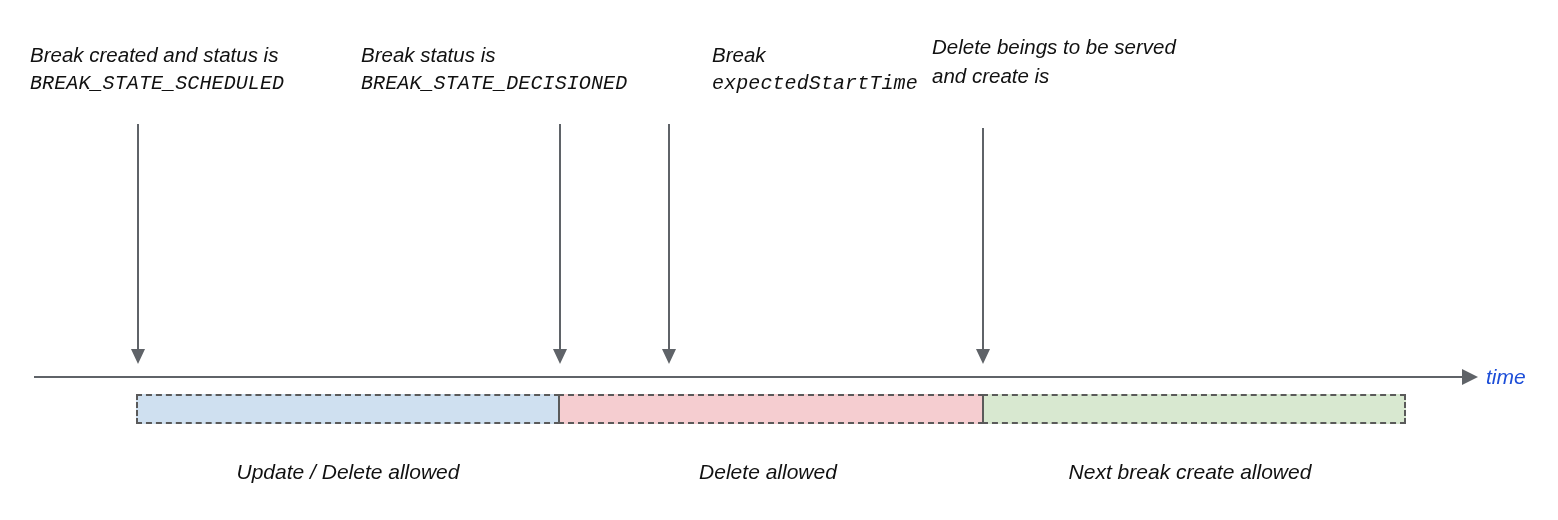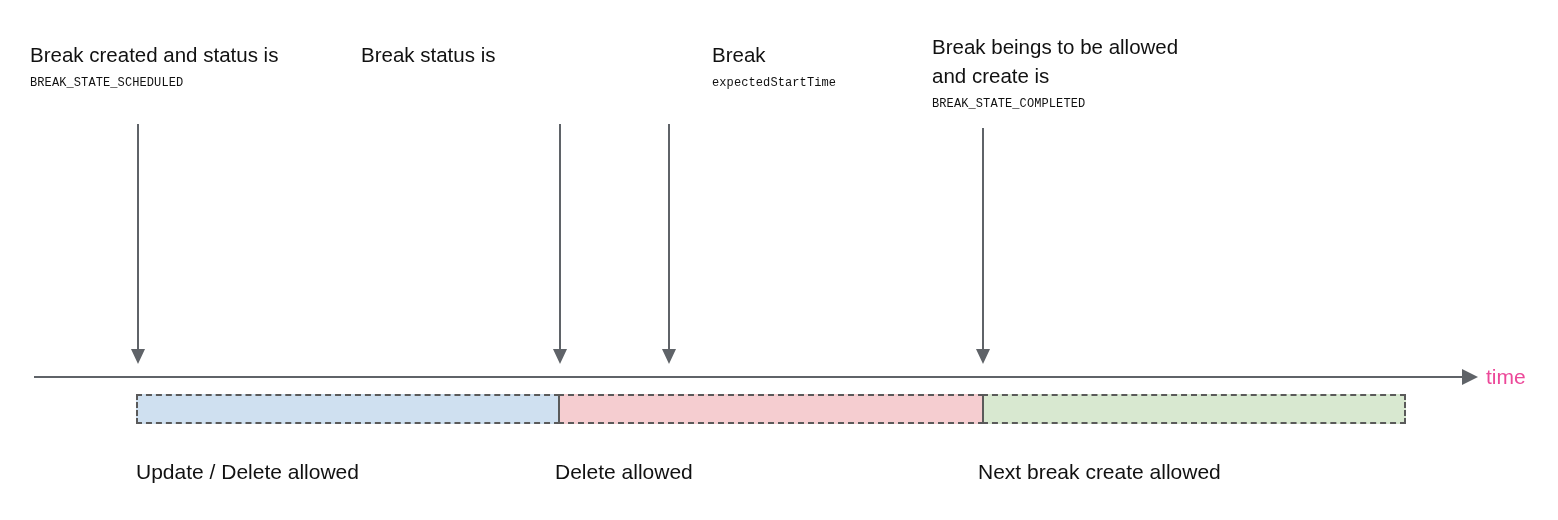--- a/index.html
+++ b/index.html
@@ -13,34 +13,35 @@
     position: relative;
     overflow: hidden;
     font-family: "Liberation Sans", sans-serif;
     color: #1a1a1a;
     -webkit-font-smoothing: antialiased;
   }
 
   .diagram {
     position: absolute;
     inset: 0;
+    font-style: italic;
   }
 
   
   .annotation {
     position: absolute;
     font-family: "Liberation Sans", sans-serif;
     font-size: 20.5px;
     line-height: 29px;
     color: #111111;
     white-space: nowrap;
   }
   .annotation .mono {
     font-family: "Liberation Mono", "DejaVu Sans Mono", monospace;
-    font-size: 12px;
+    font-size: 20px;
     letter-spacing: 0.1px;
   }
   .annotation .plain {
     font-family: "Liberation Sans", sans-serif;
   }
   .ann-1 { left: 30px;  top: 40px; }
   .ann-2 { left: 361px; top: 40px; }
   .ann-3 { left: 712px; top: 40px; }
   .ann-4 { left: 932px; top: 32px; }
 
@@ -89,21 +90,21 @@
     height: 0;
     border-top: 8px solid transparent;
     border-bottom: 8px solid transparent;
     border-left: 16px solid #5f6368;
   }
   .axis-label {
     position: absolute;
     left: 1486px;
     top: 365px;
     font-size: 21px;
-    color: #ec4899;
+    color: #1d4ed8;
     font-family: "Liberation Sans", sans-serif;
     white-space: nowrap;
   }
 
   
   .bar {
     position: absolute;
     top: 394px;
     height: 30px;
     box-sizing: border-box;
@@ -123,50 +124,51 @@
   .div-1 { left: 558px; }
   .div-2 { left: 982px; }
 
   
   .caption {
     position: absolute;
     top: 458px;
     font-size: 21px;
     line-height: 28px;
     color: #111111;
+    text-align: center;
     font-family: "Liberation Sans", sans-serif;
     white-space: nowrap;
   }
   .cap-1 { left: 136px; width: 424px; }
   .cap-2 { left: 555px; width: 426px; }
   .cap-3 { left: 978px; width: 424px; }
 </style>
 </head>
 <body>
 
 <div class="diagram">
 
   <div class="annotation ann-1">
     <div class="plain">Break created and status is</div>
     <div class="mono">BREAK_STATE_SCHEDULED</div>
   </div>
 
   <div class="annotation ann-2">
     <div class="plain">Break status is</div>
+    <div class="mono">BREAK_STATE_DECISIONED</div>
   </div>
 
   <div class="annotation ann-3">
     <div class="plain">Break</div>
     <div class="mono">expectedStartTime</div>
   </div>
 
   <div class="annotation ann-4">
-    <div class="plain">Break beings to be allowed</div>
+    <div class="plain">Delete beings to be served</div>
     <div class="plain">and create is</div>
-    <div class="mono">BREAK_STATE_COMPLETED</div>
   </div>
 
   <div class="v-arrow arr-1">
     <div class="shaft"></div>
     <div class="head"></div>
   </div>
   <div class="v-arrow arr-2">
     <div class="shaft"></div>
     <div class="head"></div>
   </div>

